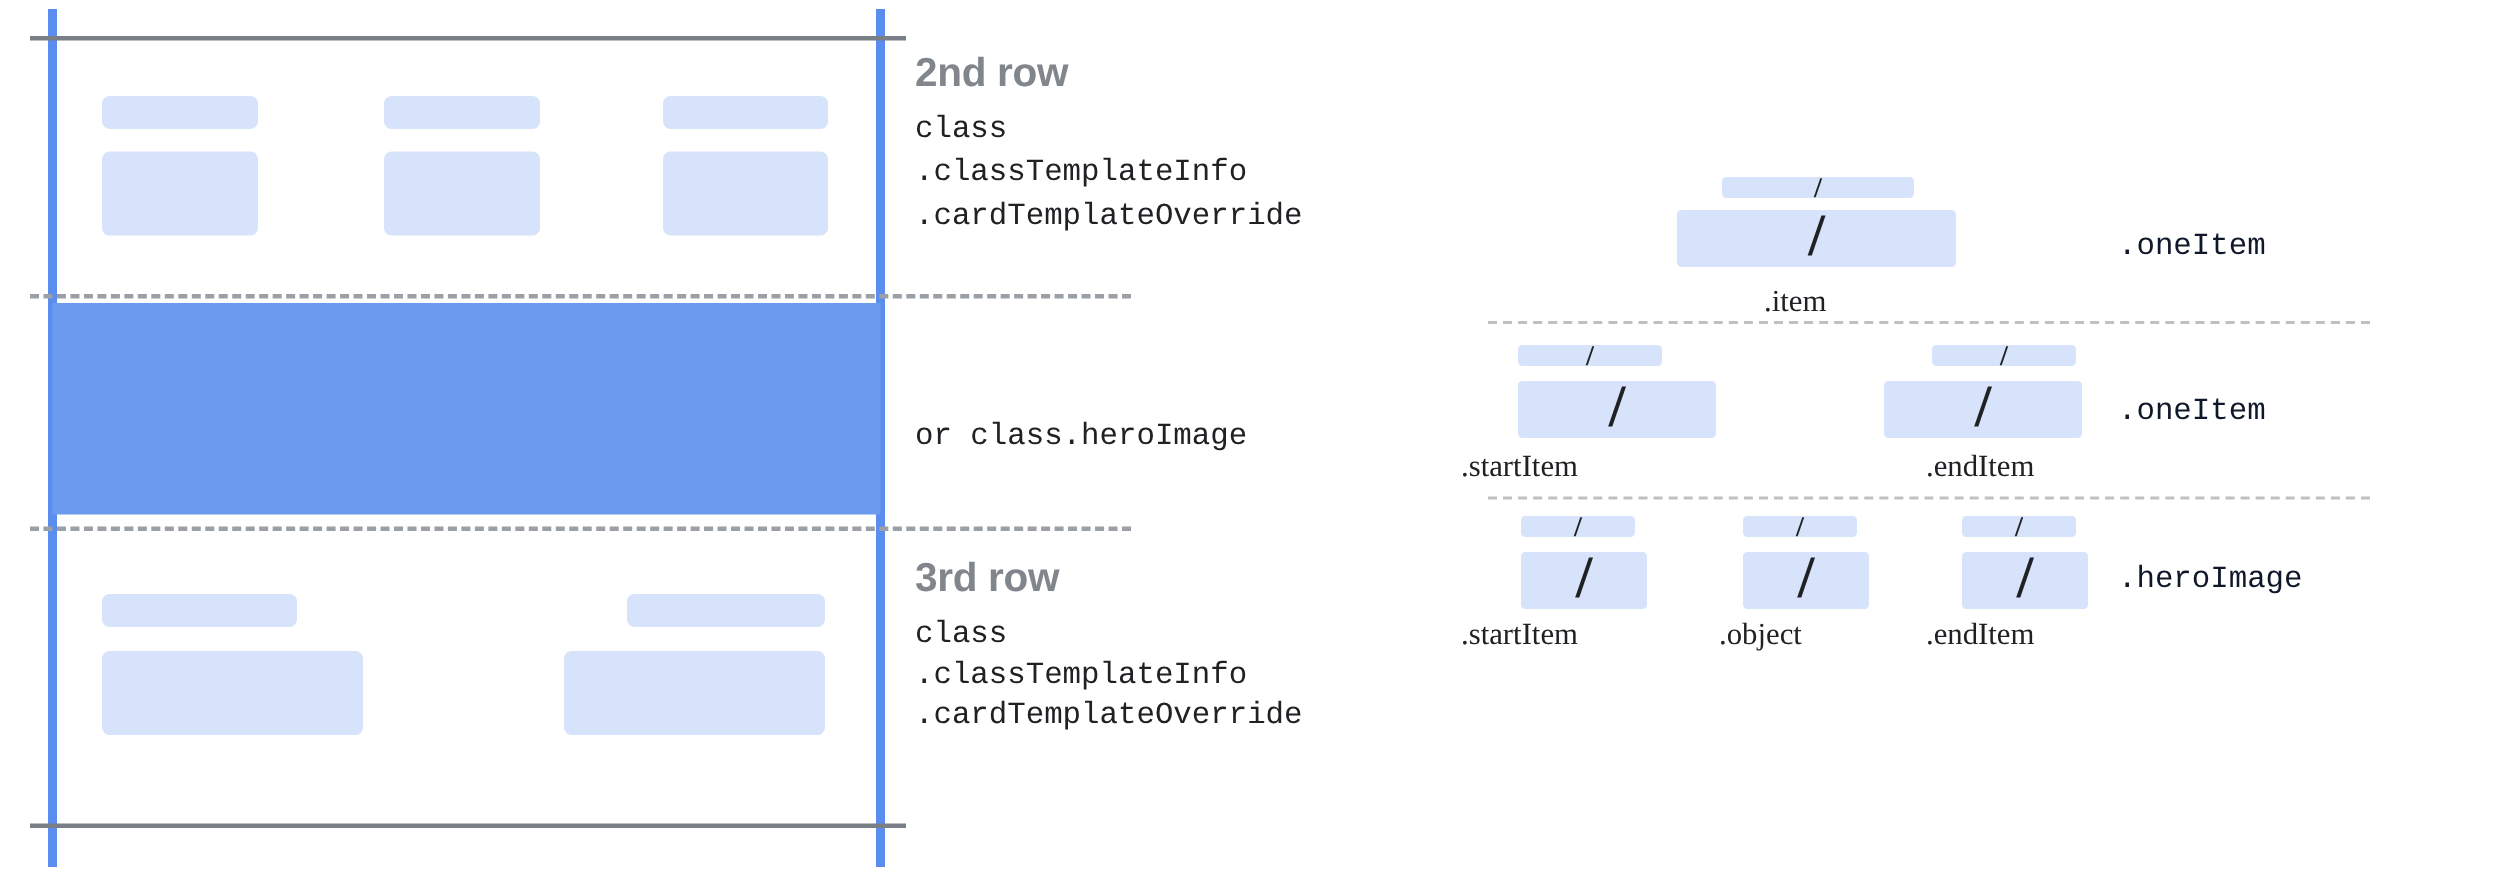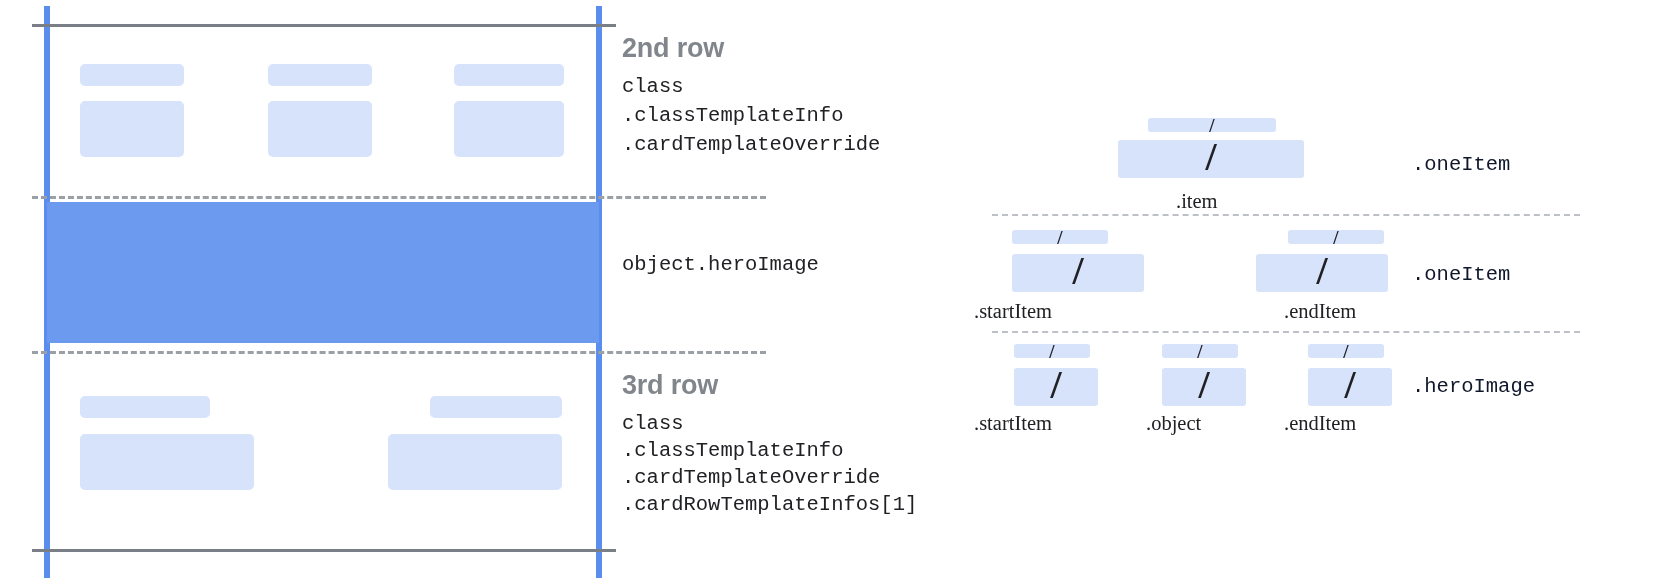--- a/index.html
+++ b/index.html
@@ -11,21 +11,21 @@
     width: 1676px;
     height: 584px;
     position: relative;
     font-family: "Liberation Sans", sans-serif;
     overflow: hidden;
   }
 
   
   #card-diagram {
     position: absolute;
-    left: 16px; top: 0;
+    left: 4px; top: 0;
     width: 660px; height: 524px;
   }
 
   .card-edge-v {
     position: absolute;
     width: 6px;
     background: #5b8def;
     top: 6px;
     height: 572px;
   }
@@ -166,27 +166,26 @@
   <div class="ph" style="left:64px;  top:434px; width:174px; height:56px;"></div>
 
   <div class="ph" style="left:414px; top:396px; width:132px; height:22px;"></div>
   <div class="ph" style="left:372px; top:434px; width:174px; height:56px;"></div>
 
   <div class="ann-title" style="left:606px; top:33px;">2nd row</div>
   <div class="ann-code" style="left:606px; top:72px;">class</div>
   <div class="ann-code" style="left:606px; top:101px;">.classTemplateInfo</div>
   <div class="ann-code" style="left:606px; top:130px;">.cardTemplateOverride</div>
 
-  <div class="ann-code" style="left:606px; top:250px;">object.heroImage</div>
+  <div class="ann-code" style="left:606px; top:277px;">or class.heroImage</div>
 
   <div class="ann-title" style="left:606px; top:370px;">3rd row</div>
   <div class="ann-code" style="left:606px; top:409px;">class</div>
   <div class="ann-code" style="left:606px; top:436px;">.classTemplateInfo</div>
   <div class="ann-code" style="left:606px; top:463px;">.cardTemplateOverride</div>
-  <div class="ann-code" style="left:606px; top:490px;">.cardRowTemplateInfos[1]</div>
 </div>
 
 <div id="item-diagram">
 
   <div class="item-divider s1"></div>
   <div class="item-divider s2"></div>
 
   <div class="small-bar" style="left:208px; top:118px; width:128px;">
     <span class="slash">/</span>
   </div>

